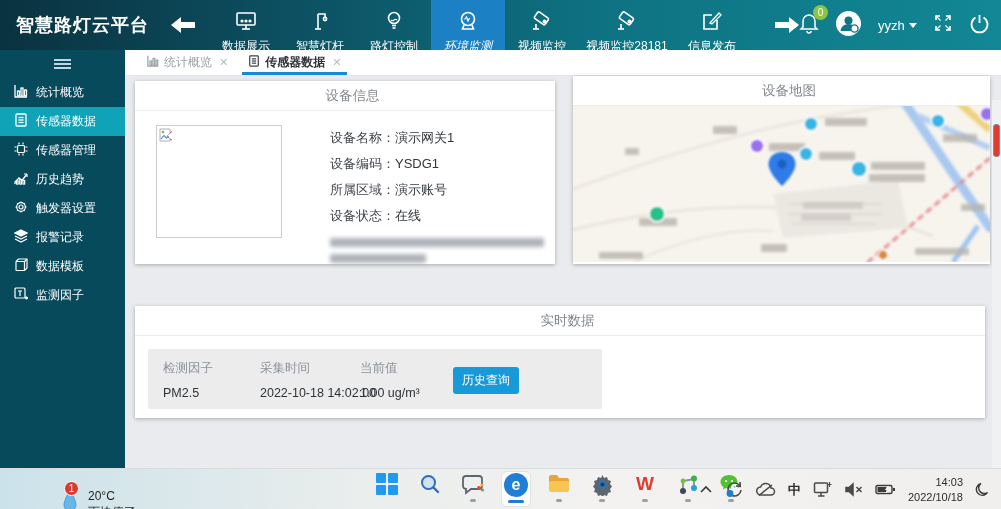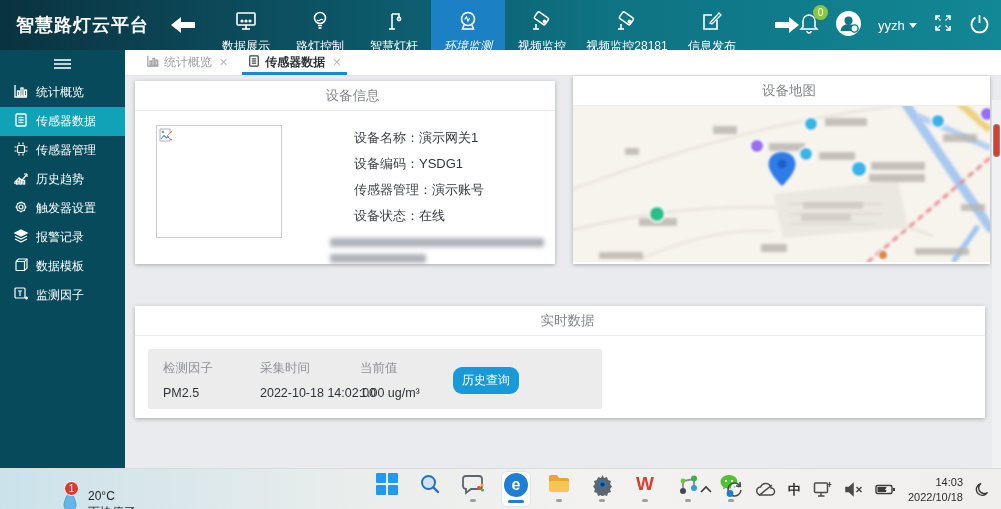--- a/index.html
+++ b/index.html
@@ -43,35 +43,35 @@
 
   .panel { position:absolute; background:#fff; box-shadow:0 1px 4px rgba(0,0,0,.28); }
   .panel-hd { height:30px; line-height:30px; padding-left:15px; font-size:13.5px; color:#83888f; border-bottom:1px solid #ececec;text-align:center; }
   .panel-info { left:10px; top:31px; width:420px; height:183px; }
   .panel-map  { left:448px; top:26px; width:417px; height:188px; }
   .panel-rt   { left:10px; top:228px; width:850px; height:112px;margin-top:28px; }
 
   .info-body { display:flex; padding:14px 0 0 21px; }
   .img-box { width:126px; height:113px; border:1px solid #c9cdd2; background:#fff; padding:2px; }
   .info-fields { margin-left:48px; font-size:13px; color:#41454b; }
-  .info-row { line-height:26px; white-space:nowrap;margin-left:24px; }
+  .info-row { line-height:26px; white-space:nowrap; }
   .info-row .v { color:#33373c; }
   .redact { margin-top:9px; }
   .redact i { display:block; height:9px; background:#aeb2b9; border-radius:2px; filter:blur(2px); }
   .redact i.l1 { width:214px; margin-bottom:7px; }
   .redact i.l2 { width:96px; }
 
   .map-body { width:100%; height:156px; overflow:hidden; background:#f7f4ee; cursor:grab; }
 
   .rt-card { margin:13px 0 0 13px; width:454px; height:60px; background:#ececec; border-radius:2px; position:relative; font-size:12.5px;padding-left:24px; }
   .rt-col { position:absolute; top:11px; }
   .rt-col .h { color:#8d939b; margin-bottom:9px; }
   .rt-col .v { color:#2e3338; }
   .rt-c1 { left:15px; } .rt-c2 { left:112px; } .rt-c3 { left:212px; }
-  .rt-btn { position:absolute; left:305px; top:18px; background:#199ad8; color:#fff; border:none; font-size:12px; padding:5px 9px; border-radius:9px; cursor:pointer; font-family:inherit; }
+  .rt-btn { position:absolute; left:305px; top:18px; background:#199ad8; color:#fff; border:none; font-size:12px; padding:5px 9px; border-radius:3px; cursor:pointer; font-family:inherit; }
 
   
   .scroll-track { position:absolute; right:0; top:50px; width:9px; height:418px; background:#f0f1f2; }
   .scroll-thumb { position:absolute; right:1px; top:24px; width:7px; height:33px; background:#e03b30; border:1px solid #8a8a8a; border-radius:3px; cursor:pointer; }
 
   
   .taskbar { position:absolute; left:0; top:468px; width:1001px; height:41px;
     background:linear-gradient(90deg,#cbe2ea 0%,#e9edec 35%,#f3f2f0 60%,#f0efed 100%);
     border-top:1px solid #d8dcdd; }
   .weather { position:absolute; left:62px; top:4px; display:flex; align-items:center; gap:8px; cursor:pointer; }
@@ -117,36 +117,36 @@
               <circle cx="12" cy="11" r="0.8" fill="#fff"></circle>
               <circle cx="16" cy="11" r="0.8" fill="#fff"></circle>
               <line x1="12" y1="15" x2="12" y2="19"></line>
               <line x1="8" y1="19" x2="16" y2="19"></line>
           </svg></span>
         <span class="lbl">数据展示</span>
       </div>
       <div class="nav-item">
         <span>
           <svg width="24" height="22" viewBox="0 0 24 22" fill="none" stroke="#fff" stroke-width="1.6">
+            <line x1="10" y1="4" x2="10" y2="19"></line>
+              <path d="M10 4 L17 4 L17 7"></path>
+              <circle cx="17" cy="9" r="1.6"></circle>
+              <line x1="7" y1="19" x2="13" y2="19"></line>
+          </svg></span>
+        <span class="lbl">智慧灯杆</span>
+      </div>
+      <div class="nav-item">
+        <span>
+          <svg width="24" height="22" viewBox="0 0 24 22" fill="none" stroke="#fff" stroke-width="1.6">
             <circle cx="12" cy="8" r="5.5"></circle>
               <path d="M9 10 q1.5 1.5 3 0 q1.5 -1.5 3 0" stroke-width="1.1"></path>
               <line x1="10" y1="15.5" x2="14" y2="15.5"></line>
               <line x1="10.5" y1="18" x2="13.5" y2="18"></line>
           </svg></span>
         <span class="lbl">路灯控制</span>
-      </div>
-      <div class="nav-item">
-        <span>
-          <svg width="24" height="22" viewBox="0 0 24 22" fill="none" stroke="#fff" stroke-width="1.6">
-            <line x1="10" y1="4" x2="10" y2="19"></line>
-              <path d="M10 4 L17 4 L17 7"></path>
-              <circle cx="17" cy="9" r="1.6"></circle>
-              <line x1="7" y1="19" x2="13" y2="19"></line>
-          </svg></span>
-        <span class="lbl">智慧灯杆</span>
       </div>
       <div class="nav-item active">
         <span>
           <svg width="24" height="22" viewBox="0 0 24 22" fill="none" stroke="#fff" stroke-width="1.6">
             <circle cx="12" cy="9" r="6.5"></circle>
               <path d="M8.5 9.5 l2 -2.5 l1.5 4 l1.5 -3" stroke-width="1.2"></path>
               <path d="M8 15 L6.5 19 L17.5 19 L16 15"></path>
           </svg></span>
         <span class="lbl">环境监测</span>
       </div>
@@ -331,21 +331,21 @@
           <svg width="16" height="14" viewBox="0 0 16 14">
             <path d="M1 1 L11 1 L11 5 L8 8 L11 11 L11 13 L1 13 Z" fill="#fff" stroke="#aab2bb" stroke-width="1"></path>
             <circle cx="4" cy="4" r="1.3" fill="#7ab648"></circle>
             <path d="M2 11 L5 7.5 L7.5 10 L9 8.5 L10 9.5" stroke="#5b7fd0" stroke-width="1.1" fill="none"></path>
             <path d="M11 5 L13 3.5 M11 11 L13 12" stroke="#c94f3d" stroke-width="1"></path>
           </svg>
         </div>
         <div class="info-fields">
           <div class="info-row"><span>设备名称：</span><span class="v">演示网关1</span></div>
           <div class="info-row"><span>设备编码：</span><span class="v">YSDG1</span></div>
-          <div class="info-row"><span>传感器管理：</span><span class="v">演示账号</span></div>
+          <div class="info-row"><span>所属区域：</span><span class="v">演示账号</span></div>
           <div class="info-row"><span>设备状态：</span><span class="v">在线</span></div>
           <div class="redact">
               <i class="l1"></i>
               <i class="l2"></i>
             </div>
         </div>
       </div>
     </div>
 
     <div class="panel panel-map">

